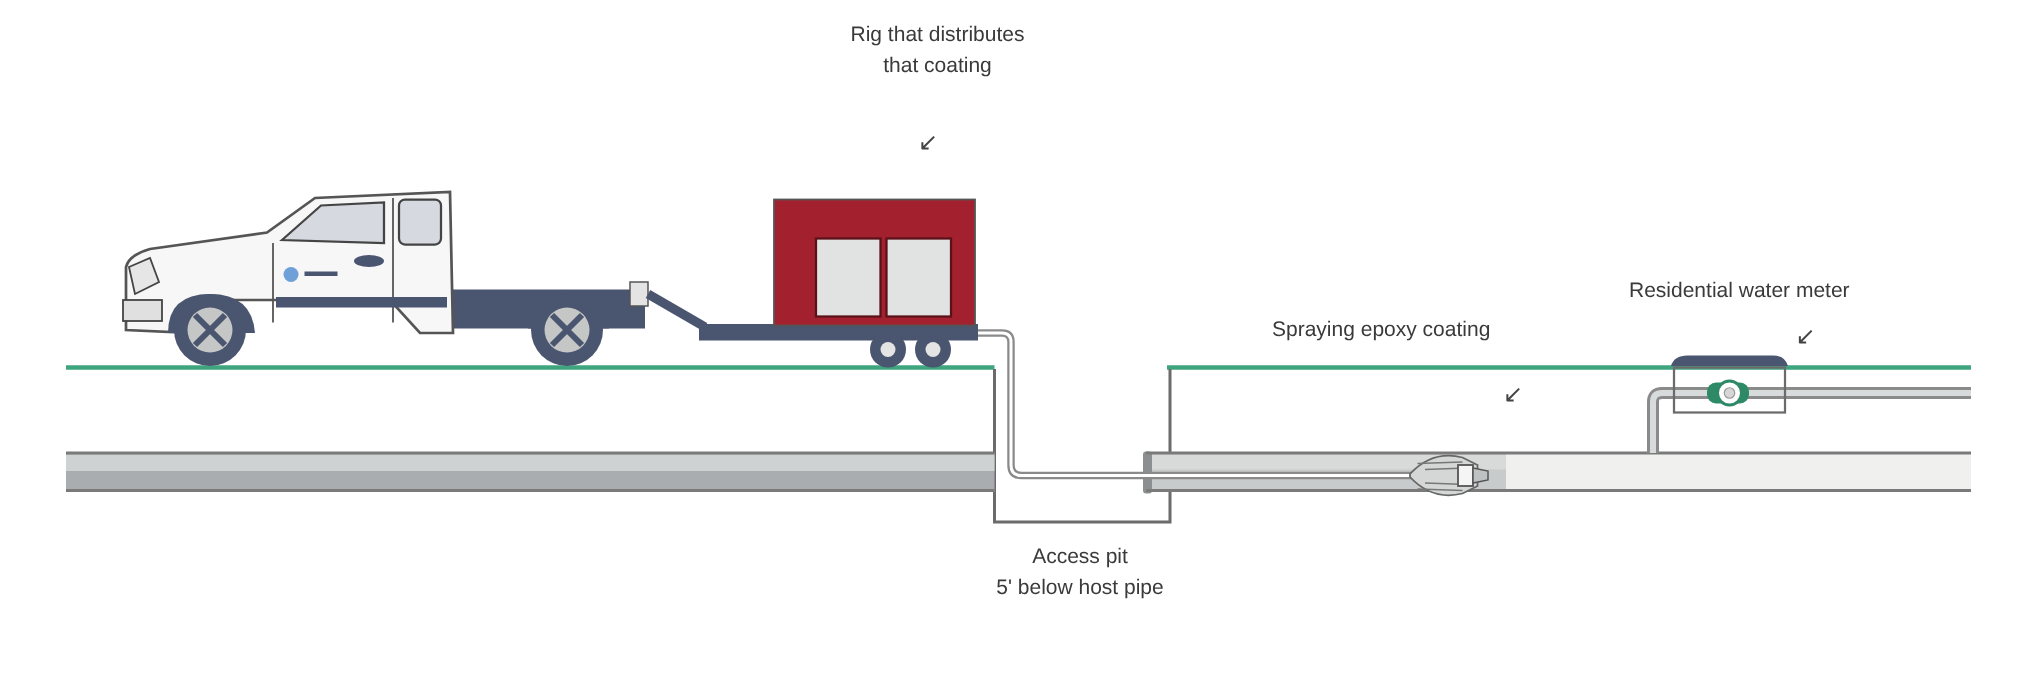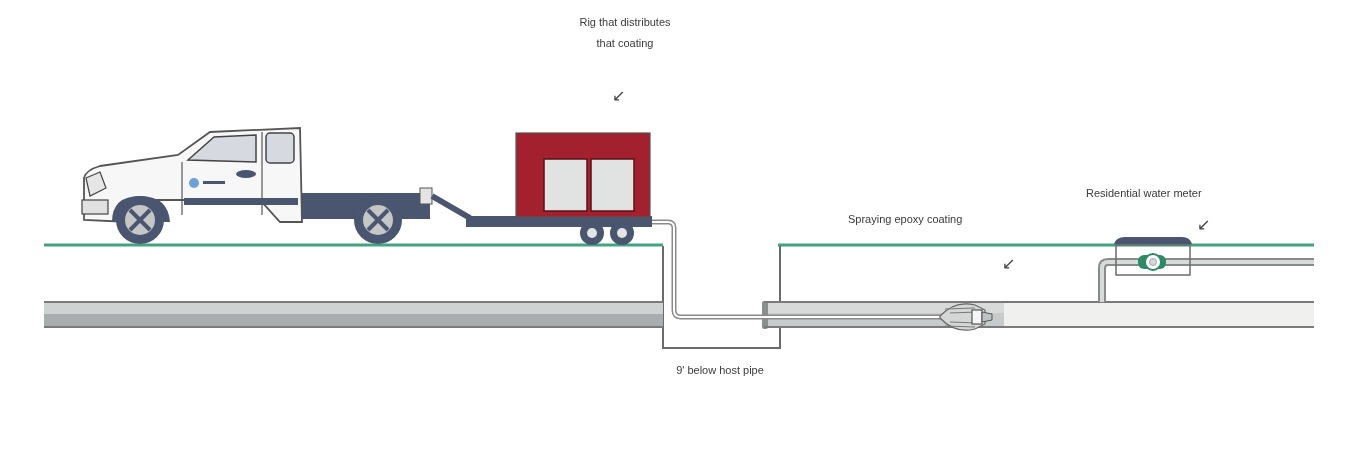--- a/index.html
+++ b/index.html
@@ -1,18 +1,18 @@
 <!DOCTYPE html>
 <html><head>
 <meta charset="utf-8">
 <style>
   html, body { margin: 0; padding: 0; background: #ffffff; }
   body { width: 1346px; height: 464px; overflow: hidden; position: relative; font-family: "Liberation Sans", sans-serif; }
   #scene { position: absolute; left: 0; top: 0; }
-  .label { position: absolute; color: #3a3a3a; font-size: 11px; text-align: center; line-height: 21px; font-family: "Liberation Sans", sans-serif; white-space: nowrap; }
+  .label { position: absolute; color: #3a3a3a; font-size: 14px; text-align: center; line-height: 21px; font-family: "Liberation Sans", sans-serif; white-space: nowrap; }
   .arrow { position: absolute; color: #444; font-size: 16px; line-height: 16px; }
 </style>
 </head>
 <body>
 
 <svg id="scene" width="1346" height="464" viewBox="0 0 1346 464">
 
   <line x1="44" y1="245" x2="663" y2="245" stroke="#3fa57f" stroke-width="3"></line>
   <line x1="778" y1="245" x2="1314" y2="245" stroke="#3fa57f" stroke-width="3"></line>
 
@@ -124,14 +124,15 @@
 </div>
 <div class="arrow" style="left:612px; top:88px;">↙</div>
 
 <div class="label" style="left:848px; top:209px;">Spraying epoxy coating</div>
 <div class="arrow" style="left:1002px; top:256px;">↙</div>
 
 <div class="label" style="left:1086px; top:183px;">Residential water meter</div>
 <div class="arrow" style="left:1197px; top:217px;">↙</div>
 
 <div class="label" style="left:640px; top:360px; width:160px;">
-  <div>9' below host pipe</div>
+  <div>Access pit</div>
+  <div>5' below host pipe</div>
 </div>
 
 </body></html>

